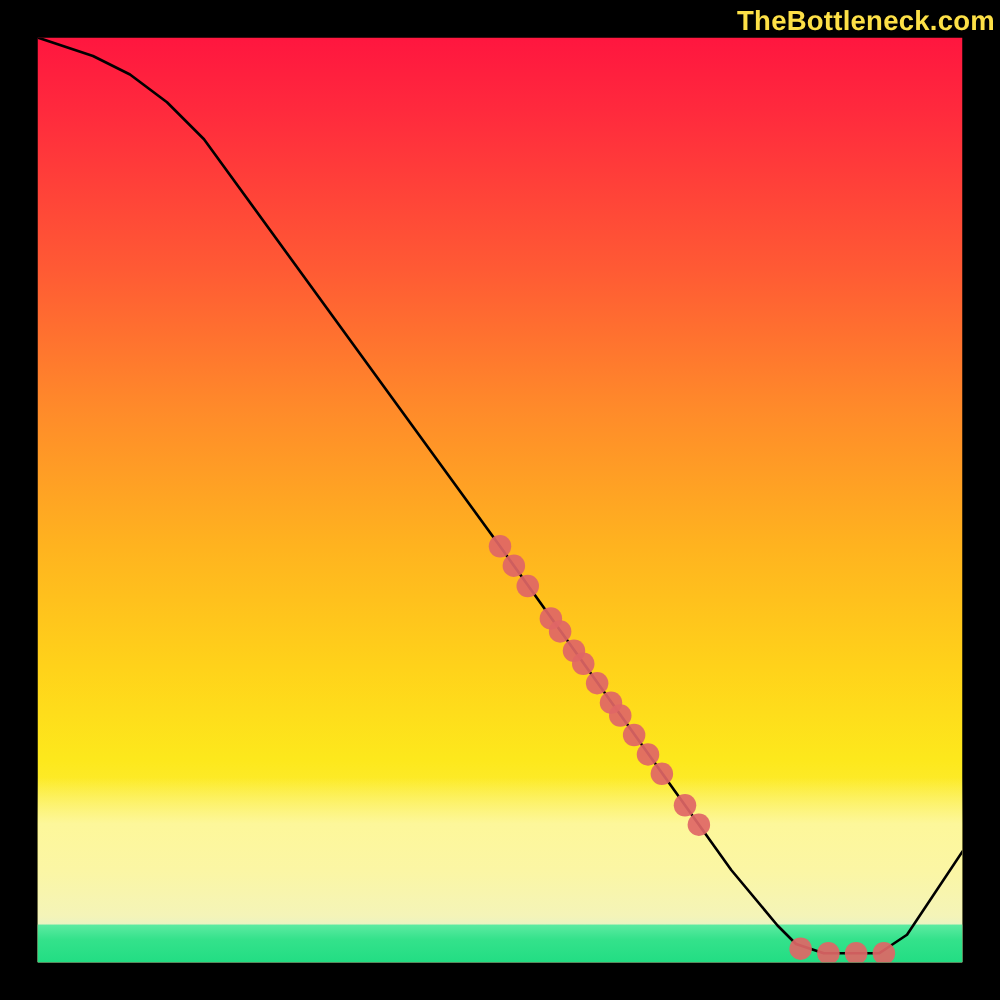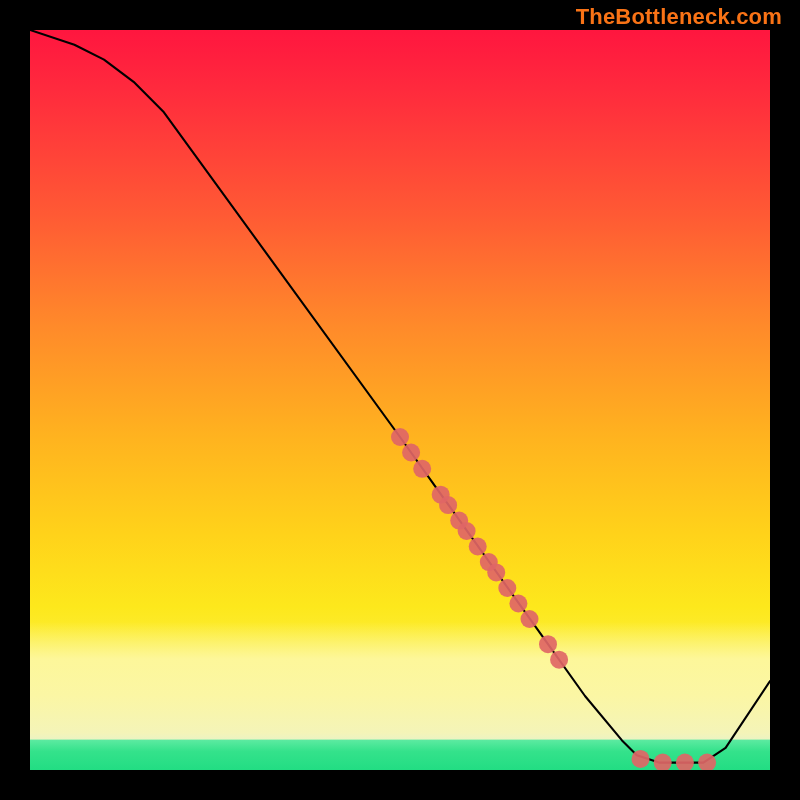--- a/index.html
+++ b/index.html
@@ -13,22 +13,22 @@
   }
   .outer {
     position: relative;
     width: 800px;
     height: 800px;
     background: #000;
   }
   .watermark {
     position: absolute;
     top: 4px;
-    right: 18px;
-    color: #f97316;
+    right: 4px;
+    color: #fde047;
     font-size: 22px;
     font-weight: 600;
     letter-spacing: 0.2px;
     z-index: 50;
     user-select: none;
   }
   .plot-frame {
     position: absolute;
     left: 30px;
     top: 30px;

